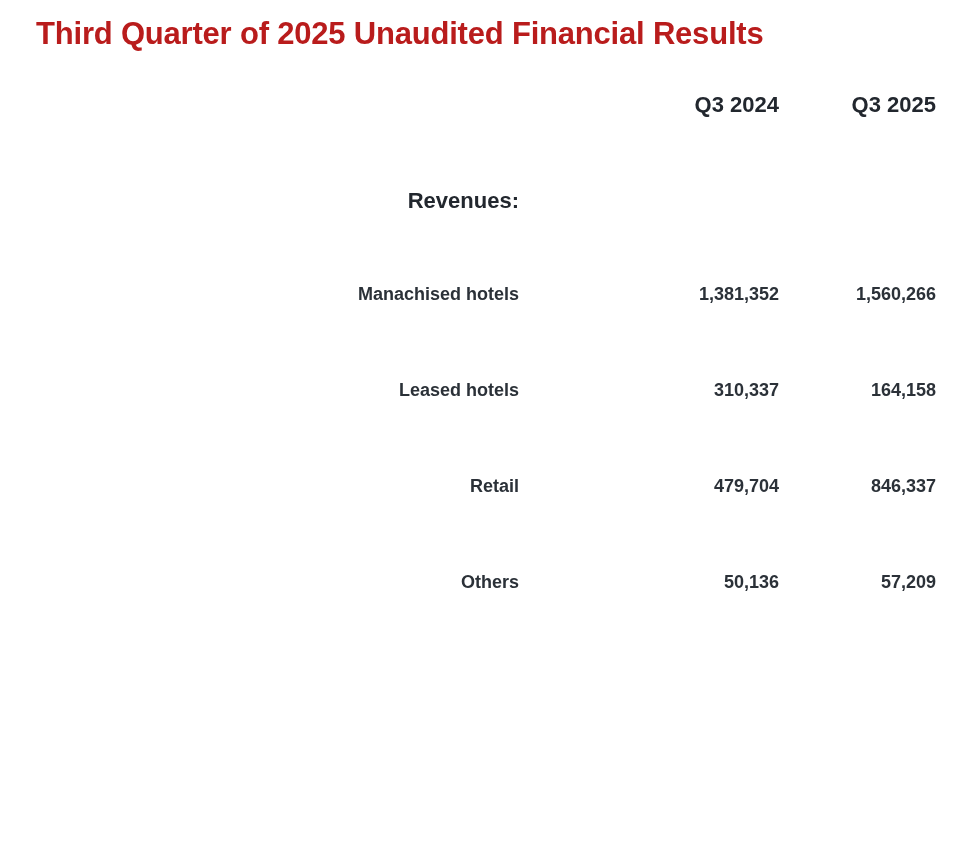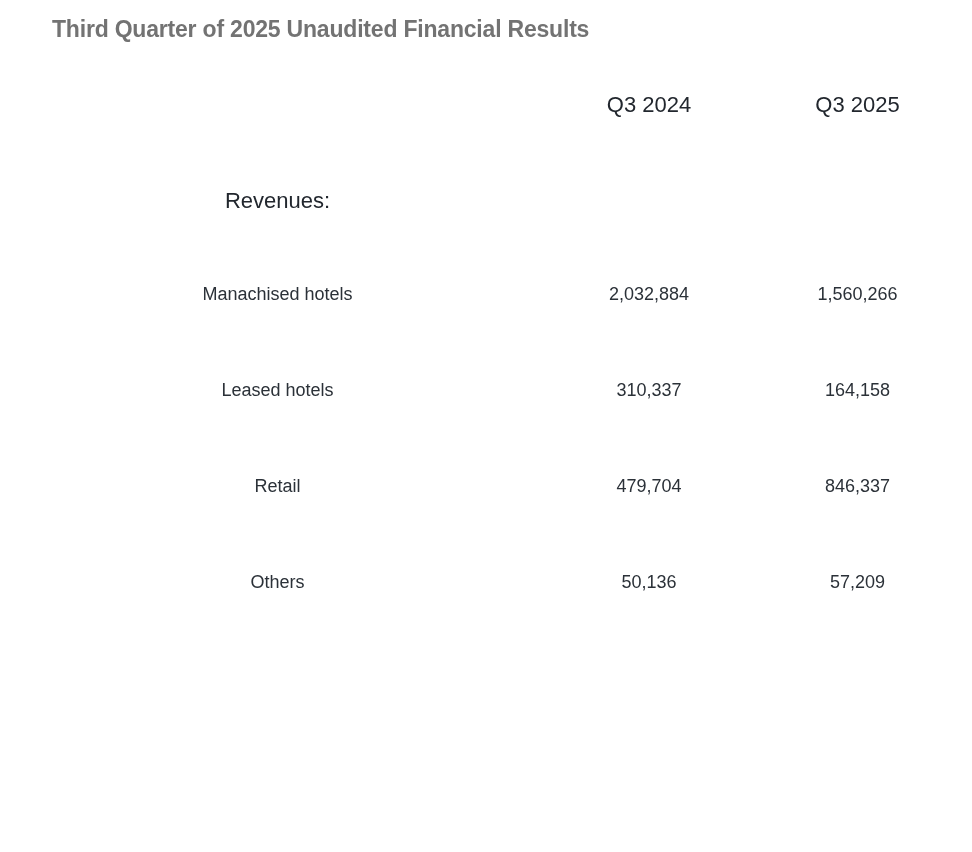--- a/index.html
+++ b/index.html
@@ -18,44 +18,43 @@
     position: relative;
     width: 972px;
     height: 852px;
     box-sizing: border-box;
     padding: 0;
   }
   .doc-title {
     position: absolute;
     left: 36px;
     top: 16px;
-    font-size: 23px;
+    font-size: 31px;
     font-weight: bold;
     letter-spacing: -0.2px;
-    color: #737373;
+    color: #b91c1c;
     white-space: nowrap;
-    margin-left: 16px;
   }
   table.fin-table {
     position: absolute;
     left: 36px;
     top: 92px;
     width: 900px;
     border-collapse: collapse;
     table-layout: fixed;
   }
   table.fin-table col.c-label { width: 483px; }
   table.fin-table col.c-q1 { width: 260px; }
   table.fin-table col.c-q2 { width: 157px; }
 
   table.fin-table td, table.fin-table th {
     padding: 0;
     vertical-align: top;
-    text-align: center;
-    font-weight: normal;
+    text-align: right;
+    font-weight: bold;
     margin-top: 34px;
   }
   .row-head td {
     height: 96px;
     font-size: 22px;
     font-weight: bold;
     color: #22272e;
   }
   .row-sub td {
     height: 96px;
@@ -102,21 +101,21 @@
         <td class="cell-num q-head">Q3 2024</td>
         <td class="cell-num q-head">Q3 2025</td>
       </tr>
       <tr class="row-section">
         <td class="cell-label">Revenues:</td>
         <td class="cell-num"></td>
         <td class="cell-num"></td>
       </tr>
       <tr class="row-data">
         <td class="cell-label">Manachised hotels</td>
-        <td class="cell-num">2,032,884</td>
+        <td class="cell-num">1,381,352</td>
         <td class="cell-num">1,560,266</td>
       </tr>
       <tr class="row-data">
         <td class="cell-label">Leased hotels</td>
         <td class="cell-num">310,337</td>
         <td class="cell-num">164,158</td>
       </tr>
       <tr class="row-data">
         <td class="cell-label">Retail</td>
         <td class="cell-num">479,704</td>

